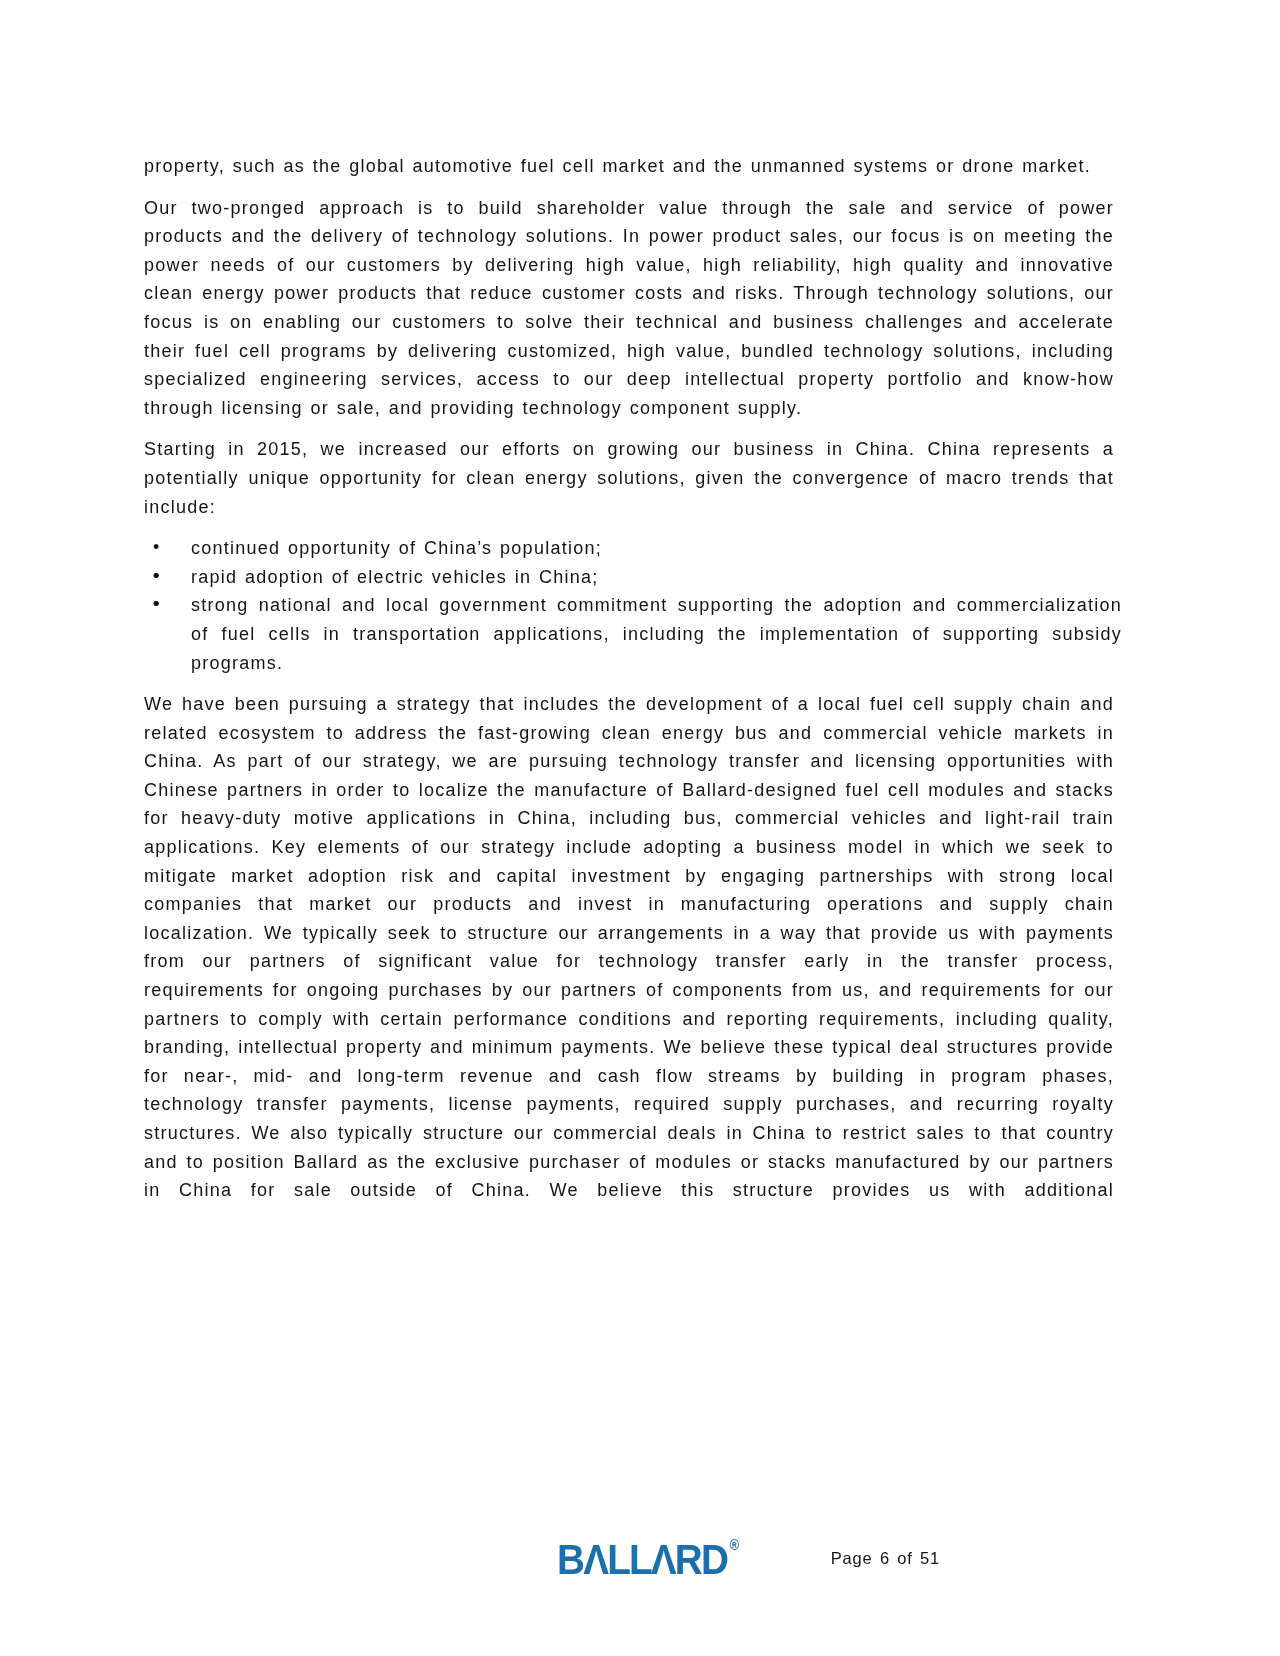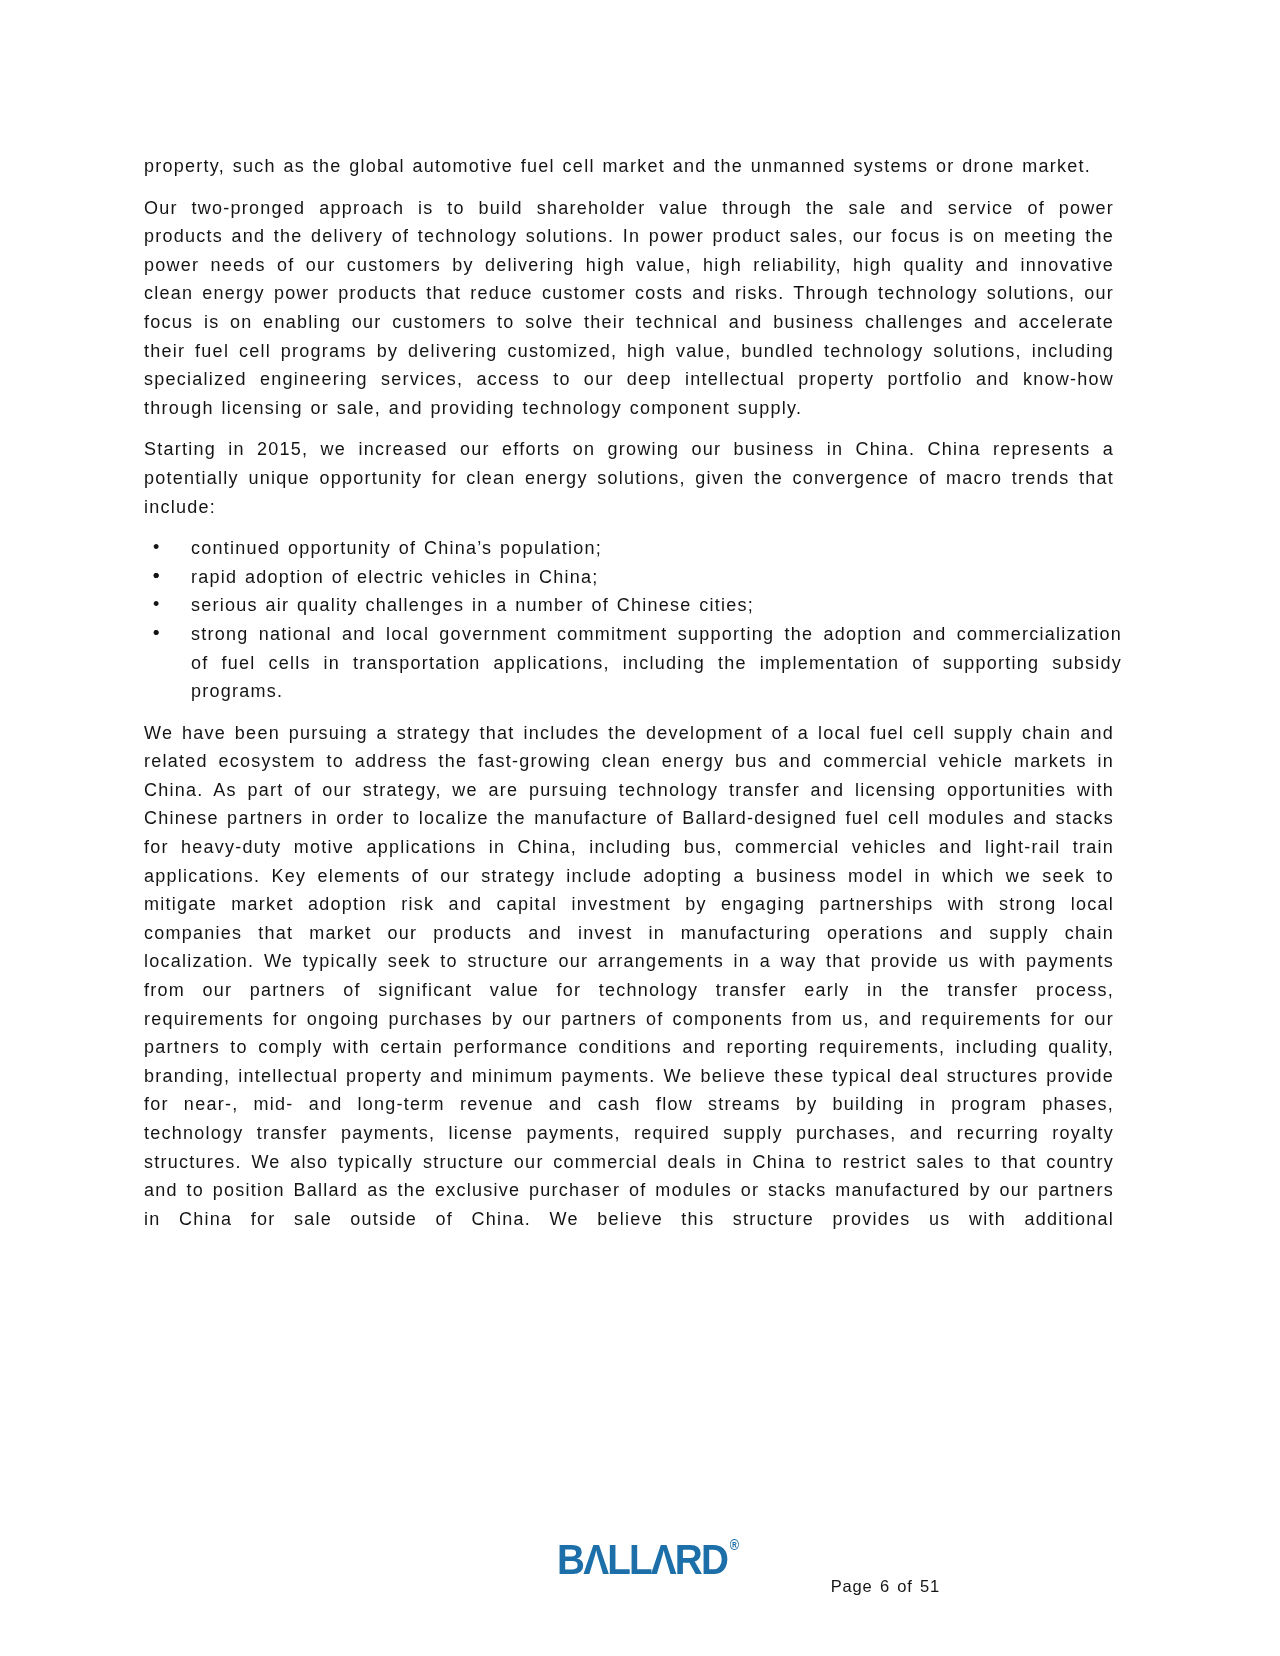--- a/index.html
+++ b/index.html
@@ -78,21 +78,20 @@
     left: 3px;
   }
   .page-label {
     position: absolute;
     right: 100px;
     top: 17px;
     font-size: 16.5px;
     letter-spacing: 0.8px;
     word-spacing: 2px;
     color: #141414;
-    margin-top: 28px;
   }
 </style>
 </head>
 <body>
 
 <div class="page">
 
   <div class="content">
 
     <p class="para">property, such as the global automotive fuel cell market and the unmanned systems or drone market.</p>
@@ -111,21 +110,20 @@
       </li>
       <li class="bullet-item">
         <span class="bullet-marker">•</span>
       </li>
       <li class="bullet-item">
         <span class="bullet-marker">•</span>
         <span>rapid adoption of electric vehicles in China;</span>
       </li>
       <li class="bullet-item">
         <span class="bullet-marker">•</span>
-        <span>serious air quality challenges in a number of Chinese cities;</span>
       </li>
       <li class="bullet-item">
         <span class="bullet-marker">•</span>
       </li>
       <li class="bullet-item">
         <span class="bullet-marker">•</span>
         <span>strong national and local government commitment supporting the adoption and commercialization of fuel cells in transportation applications, including the implementation of supporting subsidy programs.</span>
       </li>
     </ul>
 

